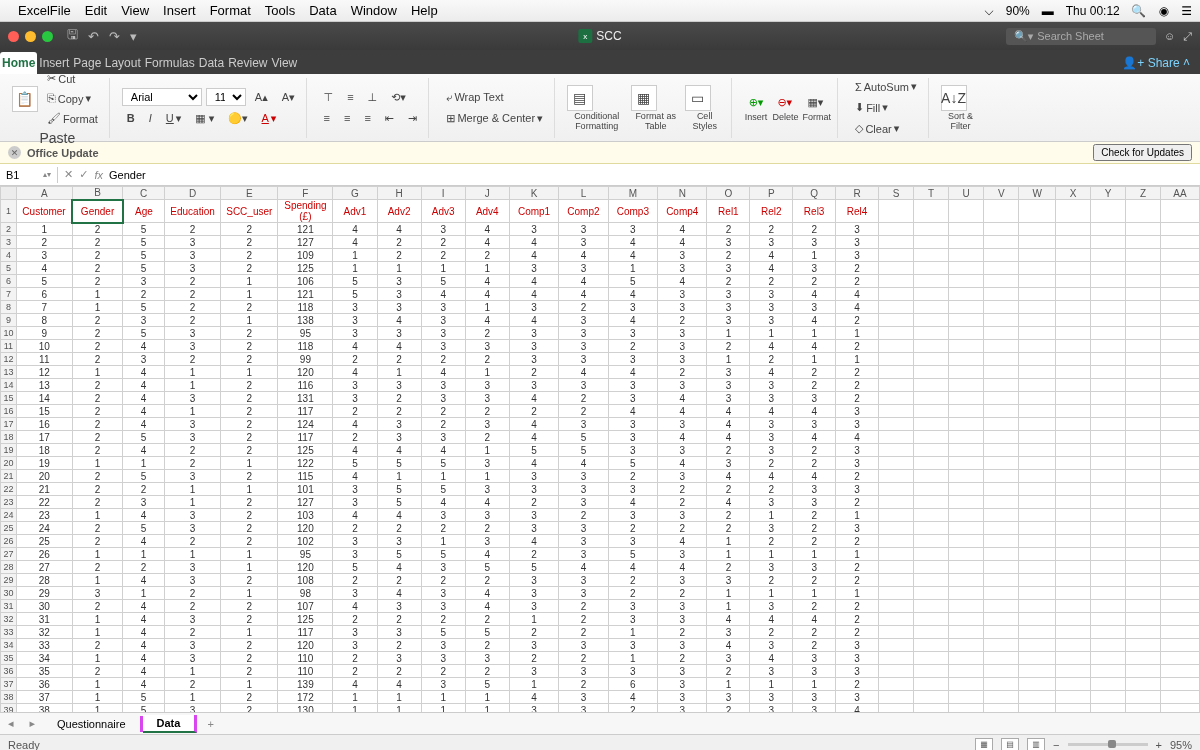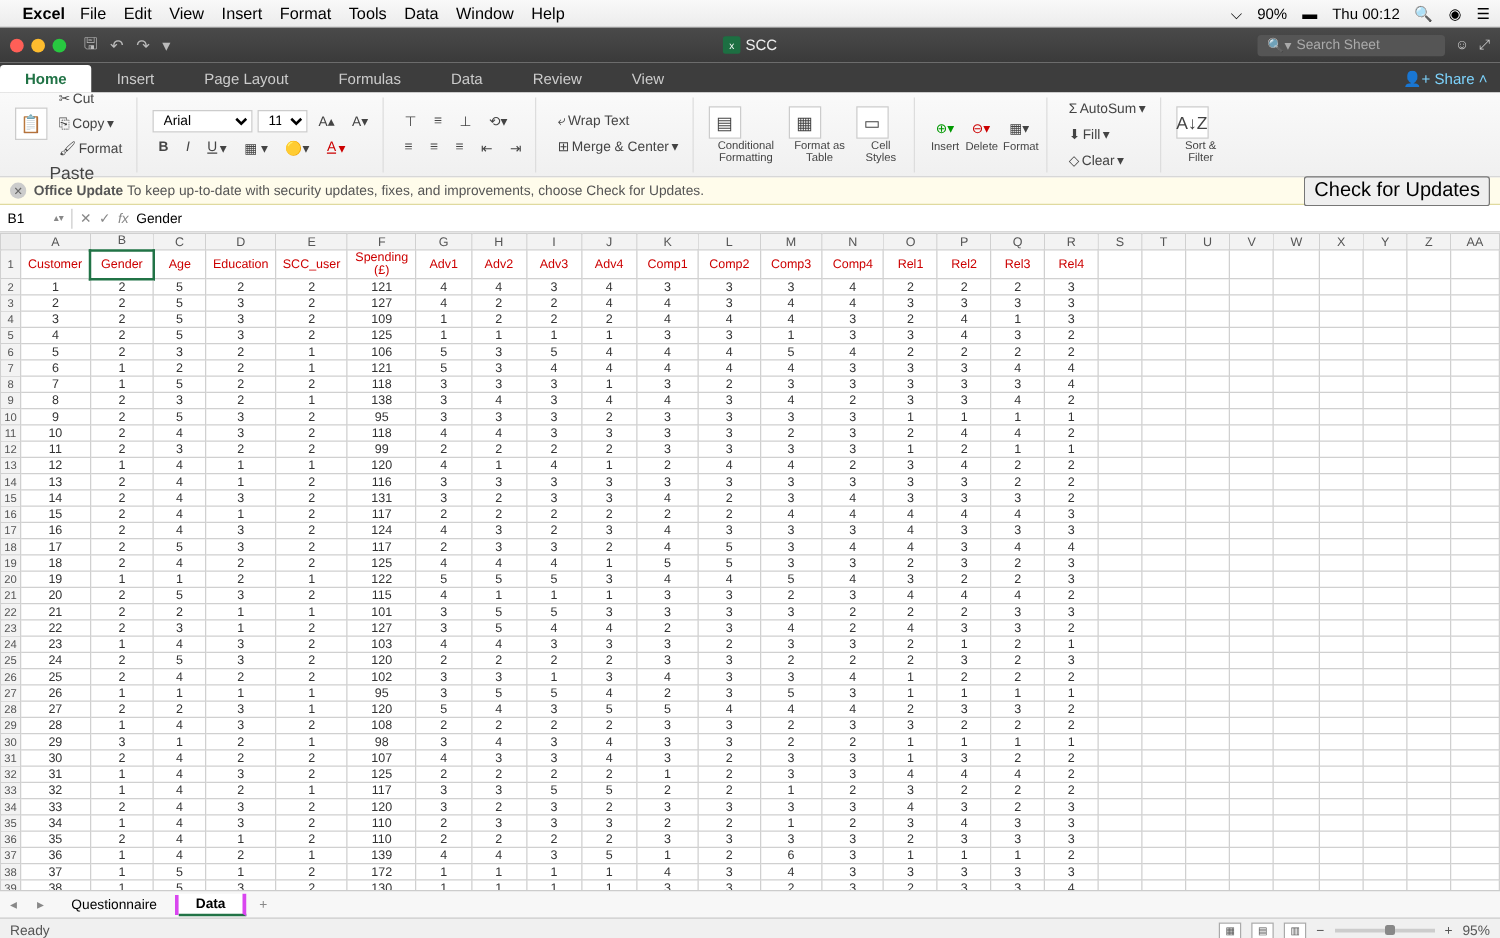--- a/index.html
+++ b/index.html
@@ -1,43 +1,43 @@
 <!DOCTYPE html>
 <html><head>
 <meta charset="utf-8">
 <style>
 * { margin: 0; padding: 0; box-sizing: border-box; font-family: -apple-system, Arial, sans-serif; }
 body { background: #fff; font-size: 11px; overflow: hidden; }
 .menubar { height: 22px; background: linear-gradient(#f9f9f9,#ececec); display: flex; align-items: center; padding: 0 8px; border-bottom: 1px solid #ccc; font-size: 13px; }
 .menubar .apple { font-size: 14px; margin-right: 10px; }
-.menubar .app-name { font-weight: 700; margin-right: 12px; }
+.menubar .app-name { font-weight: 400; }
 .menubar .menu-item { margin-right: 14px; cursor: default; }
 .menubar .right { margin-left: auto; display: flex; align-items: center; gap: 12px; font-size: 12px; }
 .titlebar { height: 28px; background: linear-gradient(#4a4a4a,#3a3a3a); display: flex; align-items: center; padding: 0 8px; color: #ddd; }
 .traffic { display: flex; gap: 6px; margin-right: 14px; }
 .tl { width: 11px; height: 11px; border-radius: 50%; }
 .tl.r { background: #ff5f57; } .tl.y { background: #febc2e; } .tl.g { background: #28c840; }
 .qat { display: flex; gap: 10px; align-items: center; color: #bbb; font-size: 13px; }
 .doc-title { position: absolute; left: 50%; transform: translateX(-50%); display: flex; align-items: center; gap: 4px; color: #eee; font-size: 12px; }
 .xlsx-icon { width: 14px; height: 14px; background: #1d6f42; color: #fff; font-size: 8px; display: flex; align-items: center; justify-content: center; border-radius: 2px; }
 .searchbox { margin-left: auto; background: #555; border-radius: 3px; padding: 2px 8px; color: #aaa; width: 150px; font-size: 11px; display:flex; align-items:center; gap:4px;}
 .smiley { margin-left: 8px; color: #ccc; }
 .ribbon-tabs { height: 24px; background: #3d3d3d; display: flex; align-items: flex-end; color: #ccc; font-size: 12px; }
-.rtab { padding: 4px 20px; cursor: default; }
+.rtab { padding: 4px 2px; cursor: default; }
 .rtab.active { background: #fff; color: #217346; font-weight: 600; border-radius: 3px 3px 0 0; }
 .share { margin-left: auto; padding: 4px 10px; color: #7dd3fc; }
 .ribbon { height: 68px; background: linear-gradient(#fafafa,#f0f0f0); border-bottom: 1px solid #ccc; display: flex; align-items: center; padding: 2px 6px; gap: 6px; font-size: 11px; color: #444; }
 .rgroup { display: flex; flex-direction: column; gap: 2px; padding: 0 6px; border-right: 1px solid #ddd; height: 60px; justify-content: center; }
 .rrow { display: flex; align-items: center; gap: 4px; }
 .btn { padding: 2px 4px; border: 1px solid transparent; border-radius: 2px; cursor: default; white-space: nowrap; display:flex; align-items:center; gap:2px;}
 .select { border: 1px solid #ccc; background: #fff; padding: 1px 4px; font-size: 11px; }
 .icon-box { width: 26px; height: 26px; border: 1px solid #ccc; display: flex; align-items: center; justify-content: center; font-size: 14px; background:#fff; }
 .updatebar { height: 22px; background: #fffceb; border-bottom: 1px solid #e0da9f; display: flex; align-items: center; padding: 0 8px; font-size: 11px; color: #555; }
 .updatebar .x { width:13px;height:13px;border-radius:50%;background:#ccc;color:#666;font-size:9px;display:flex;align-items:center;justify-content:center;margin-right:6px;}
-.updatebar button { margin-left: auto; font-size: 16px; padding: 1px 6px; }
+.updatebar button { margin-left: auto; font-size: 10px; padding: 1px 6px; }
 .namebox-row { height: 22px; display: flex; align-items: center; border-bottom: 1px solid #ccc; }
 .namebox { width: 58px; border-right: 1px solid #ccc; padding: 2px 6px; font-size: 11px; display:flex; align-items:center; justify-content:space-between;}
 .fx-area { display: flex; align-items: center; gap: 6px; padding: 0 6px; color: #888; font-size: 11px; }
 .formula-input { border: none; font-size: 11px; width: 300px; outline:none; }
 .grid-wrap { height: 526px; overflow: auto; position: relative; }
 table.grid { border-collapse: collapse; font-size: 10px; color: #333; }
 table.grid th, table.grid td { border: 0.5px solid #d0d0d0; padding: 0; height: 13px; text-align: center; font-weight: normal; overflow:hidden; }
 table.grid th.colhead { background: #f3f3f3; width: 70px; font-size: 10px; color: #555; position: sticky; top: 0; }
 table.grid th.rowhead { background: #f3f3f3; width: 22px; font-size: 9px; color: #555; position: sticky; left: 0; }
 table.grid td { width: 70px; background: #fff; }
@@ -207,21 +207,20 @@
     <div style="text-align:center">
       <div class="icon-box">A↓Z</div>
       <div style="font-size:9px;width:40px">Sort &amp; Filter</div>
     </div>
   </div>
 </div>
 
 <div class="updatebar">
   <span class="x">✕</span>
   <b>Office Update</b>&nbsp;
-  <span>To keep up-to-date with security updates, fixes, and improvements, choose Check for Updates.</span>
   <button>Check for Updates</button>
 </div>
 
 <div class="namebox-row">
   <div class="namebox">
       <span>B1</span>
       <span style="font-size:8px;color:#888">▴▾</span>
     </div>
   <div class="fx-area">
     <span>✕</span>

